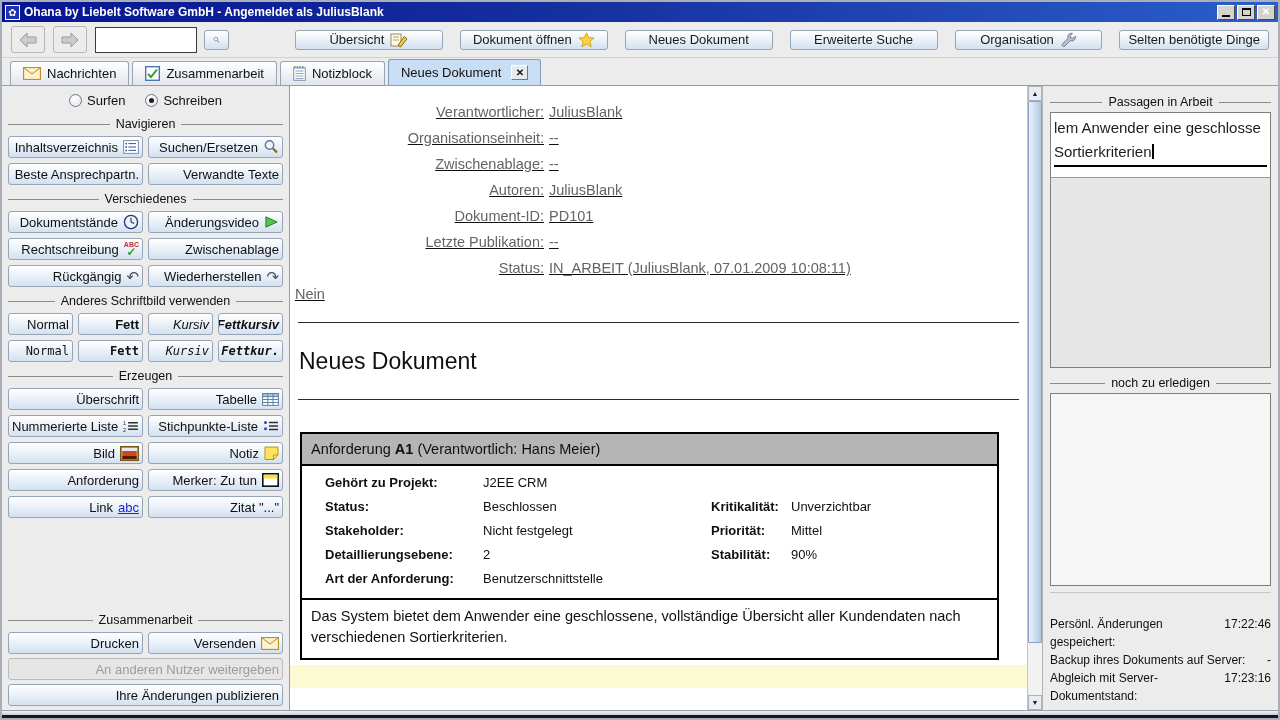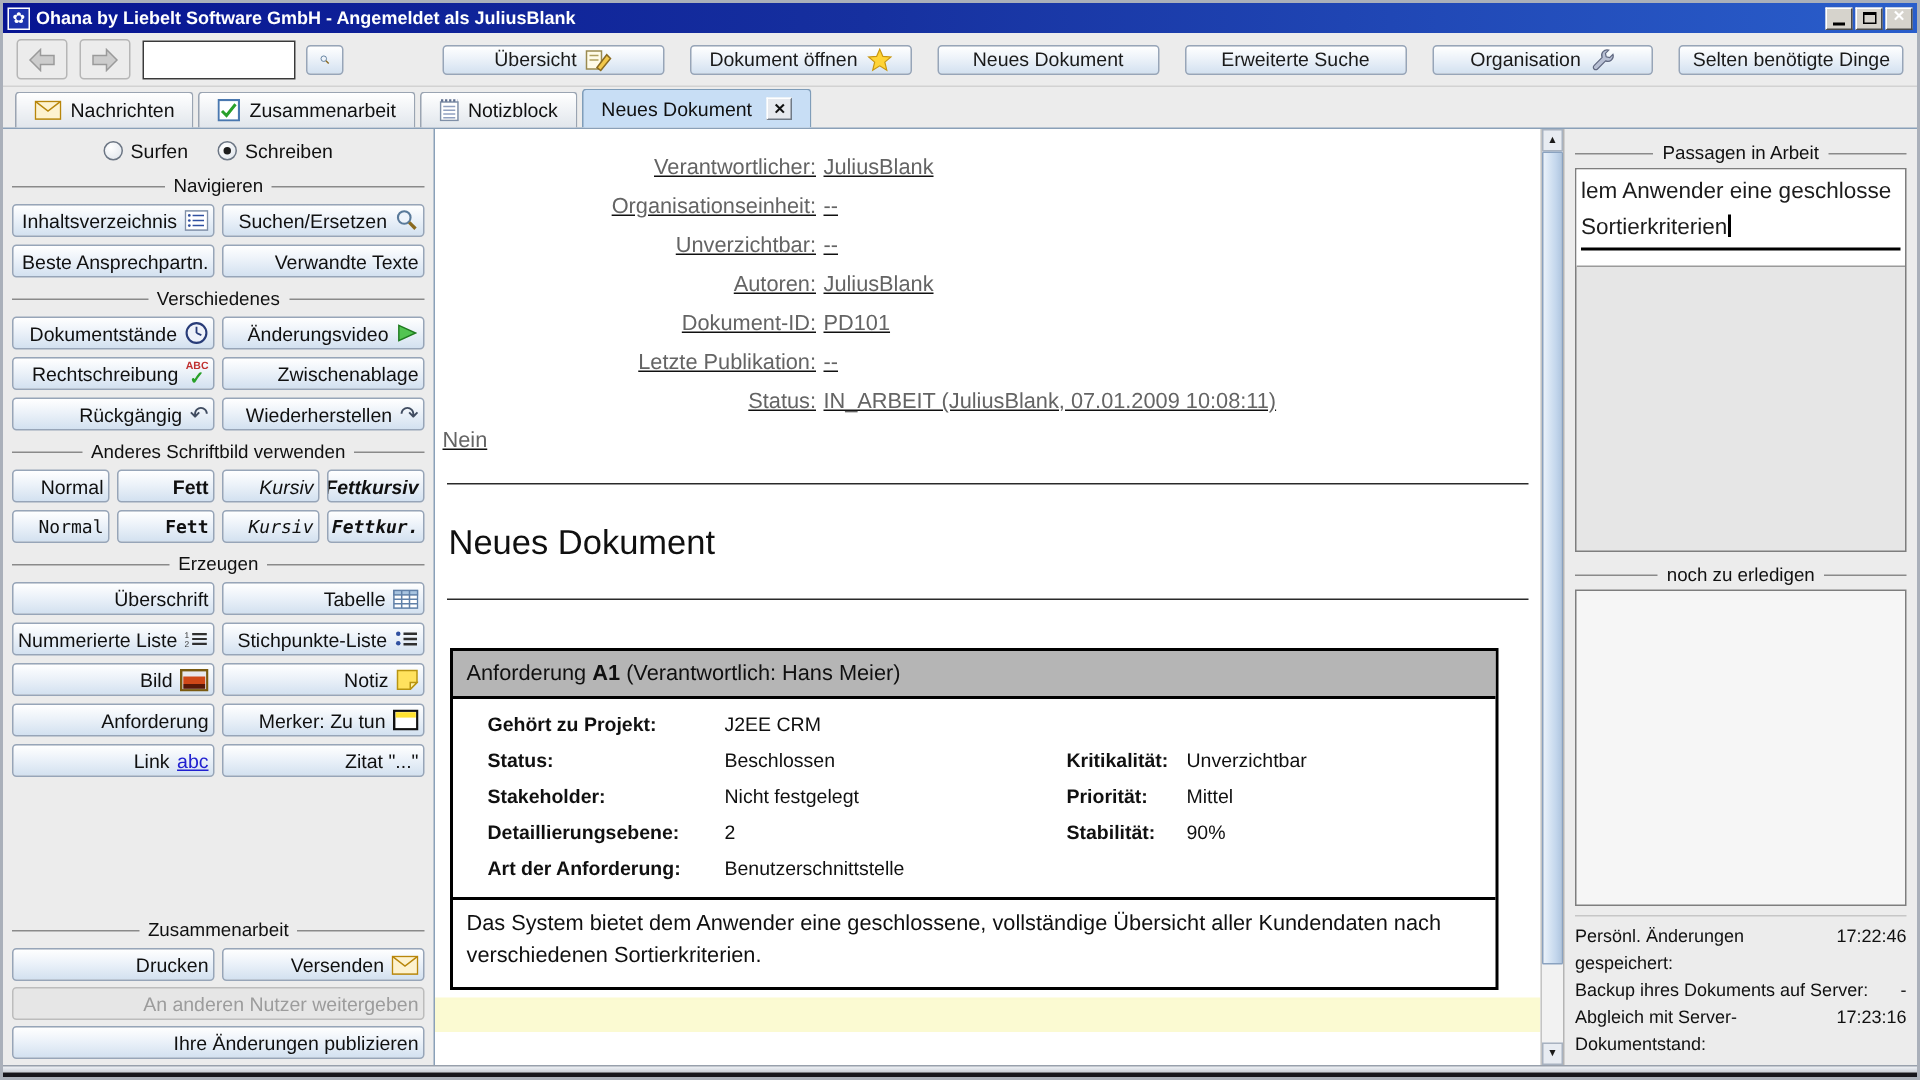--- a/index.html
+++ b/index.html
@@ -104,21 +104,21 @@
   
   .right-panel { width:236px; flex:0 0 236px; background:#ececec; border-left:1px solid #b4b4b4;
                  padding:6px 7px 5px; display:flex; flex-direction:column; overflow:hidden; }
   .passage-container { border:1px solid #7e7e7e; height:256px; flex:0 0 256px; background:#e6e6e6;
                        display:flex; flex-direction:column; margin-top:2px; }
   .passage-item { background:#fff; border-bottom:1px solid #9a9a9a; padding:3px 3px 10px; font-size:15px;
                   line-height:24px; color:#1c1c1c; white-space:nowrap; overflow:hidden; }
   .passage-underline { height:2px; background:#000; margin-top:1px; }
   .cursor { display:inline-block; width:2px; height:15px; background:#000; vertical-align:-2px; }
   .erledigen-box { border:1px solid #7e7e7e; background:#f6f6f6; flex:1; margin-top:2px; }
-  .status-block { flex:0 0 auto; margin-top:6px; border-top:1px solid #c6c6c6; padding-top:4px;
+  .status-block { flex:0 0 auto; margin-top:6px; border-top:1px solid #c6c6c6; padding-top:22px;
                   font-size:12px; }
   .status-row { display:flex; justify-content:space-between; line-height:18px; gap:4px; }
   .status-row .sv { white-space:nowrap; }
 
   
   .bottom-frame { height:8px; flex:0 0 8px; background:linear-gradient(#eef1f5,#c9ced7);
                   border-top:1px solid #98a0ac; border-bottom:3px solid #16161c; }
 
   svg { display:block; }
 </style>
@@ -429,21 +429,21 @@
       <div class="meta-block">
         <div class="meta-row">
             <span class="meta-label">Verantwortlicher:</span>
             <span class="meta-value">JuliusBlank</span>
           </div>
         <div class="meta-row">
             <span class="meta-label">Organisationseinheit:</span>
             <span class="meta-value">--</span>
           </div>
         <div class="meta-row">
-            <span class="meta-label">Unverzichtbar:</span>
+            <span class="meta-label">Zwischenablage:</span>
             <span class="meta-value">--</span>
           </div>
         <div class="meta-row">
             <span class="meta-label">Autoren:</span>
             <span class="meta-value">JuliusBlank</span>
           </div>
         <div class="meta-row">
             <span class="meta-label">Dokument-ID:</span>
             <span class="meta-value">PD101</span>
           </div>

